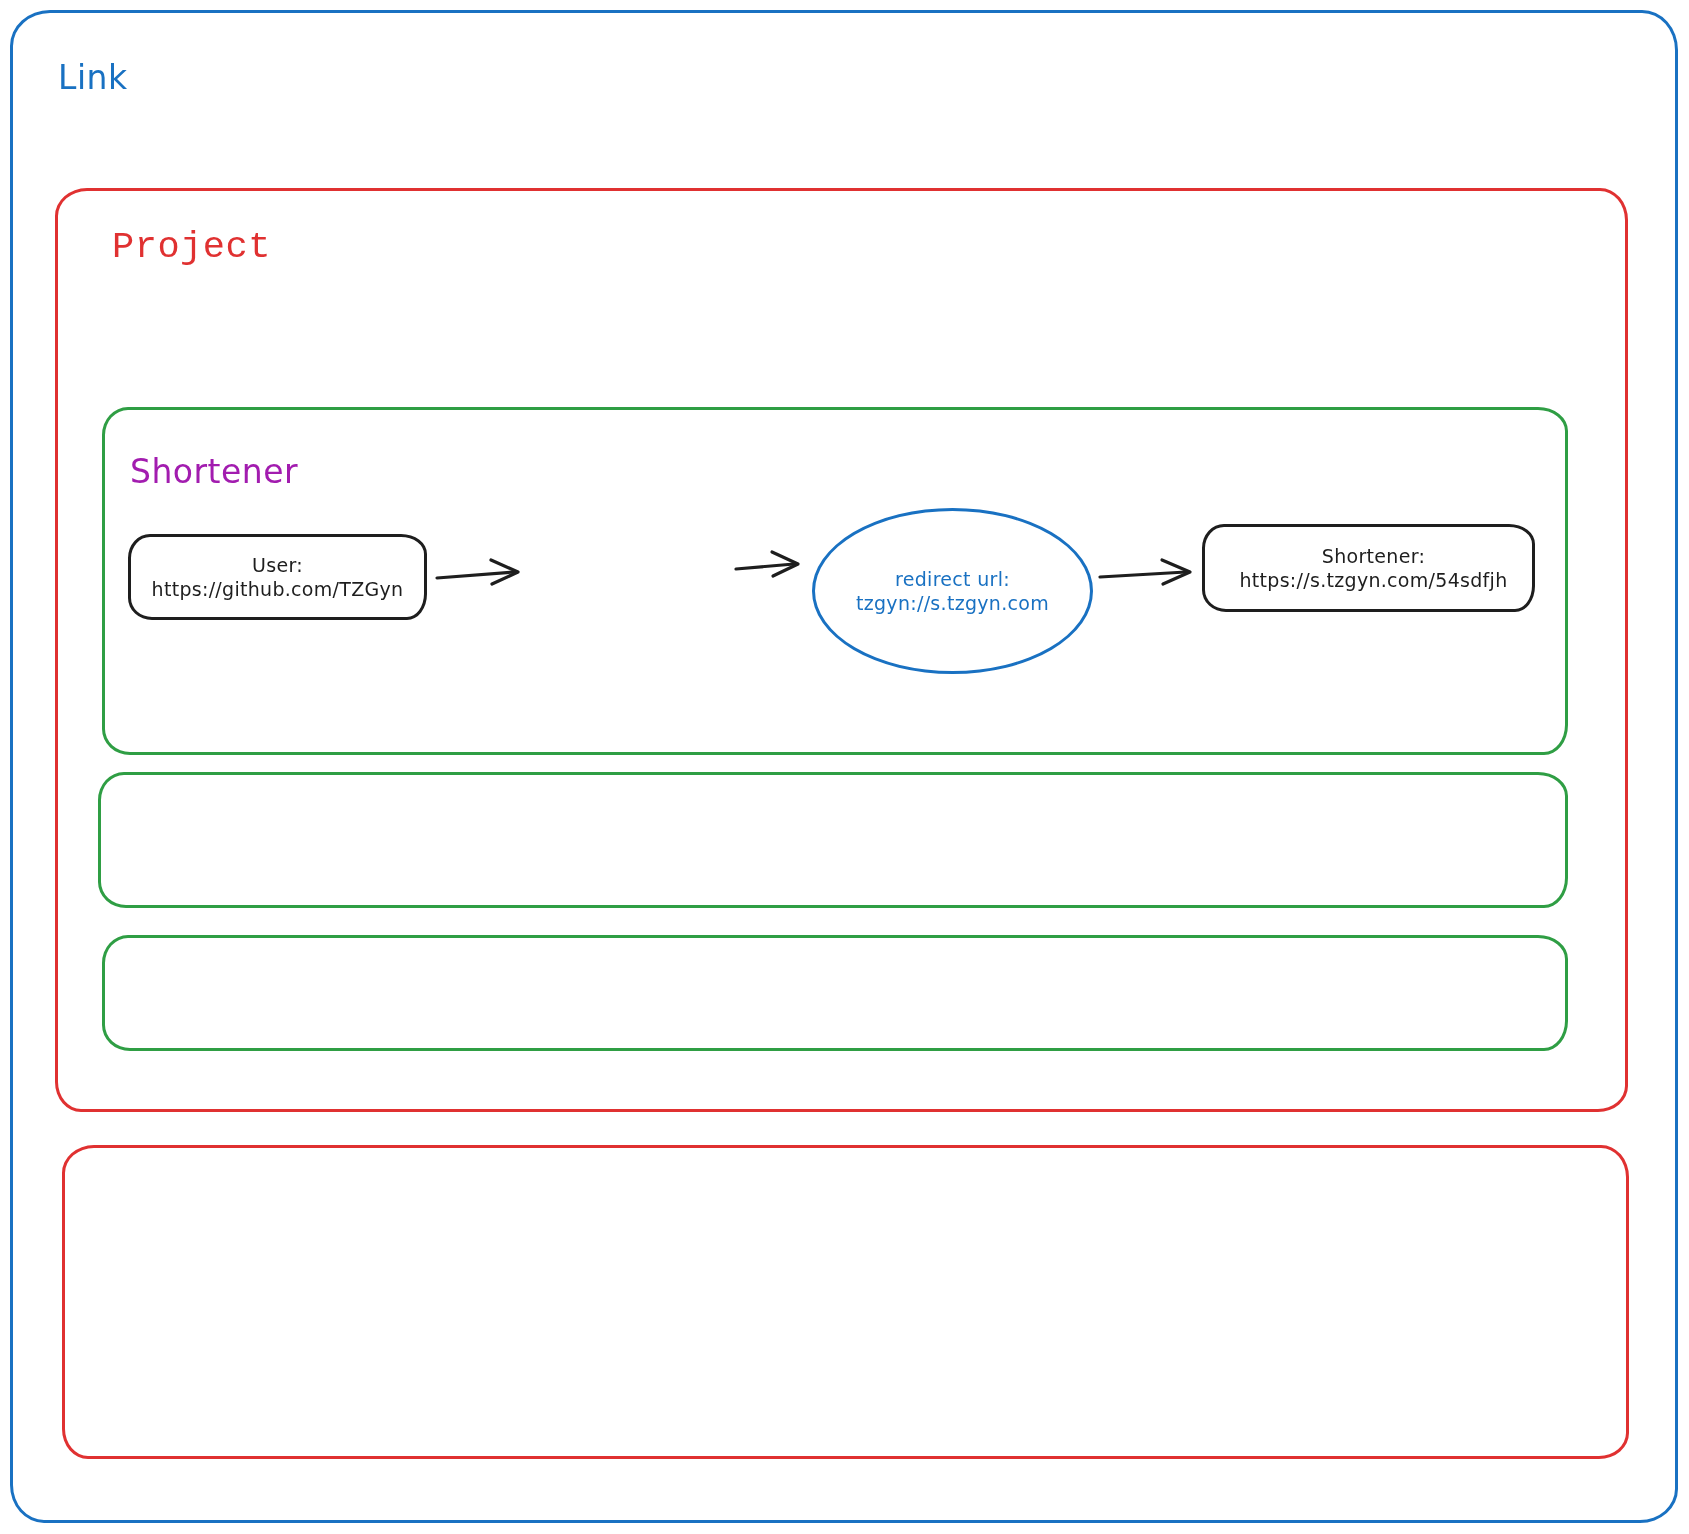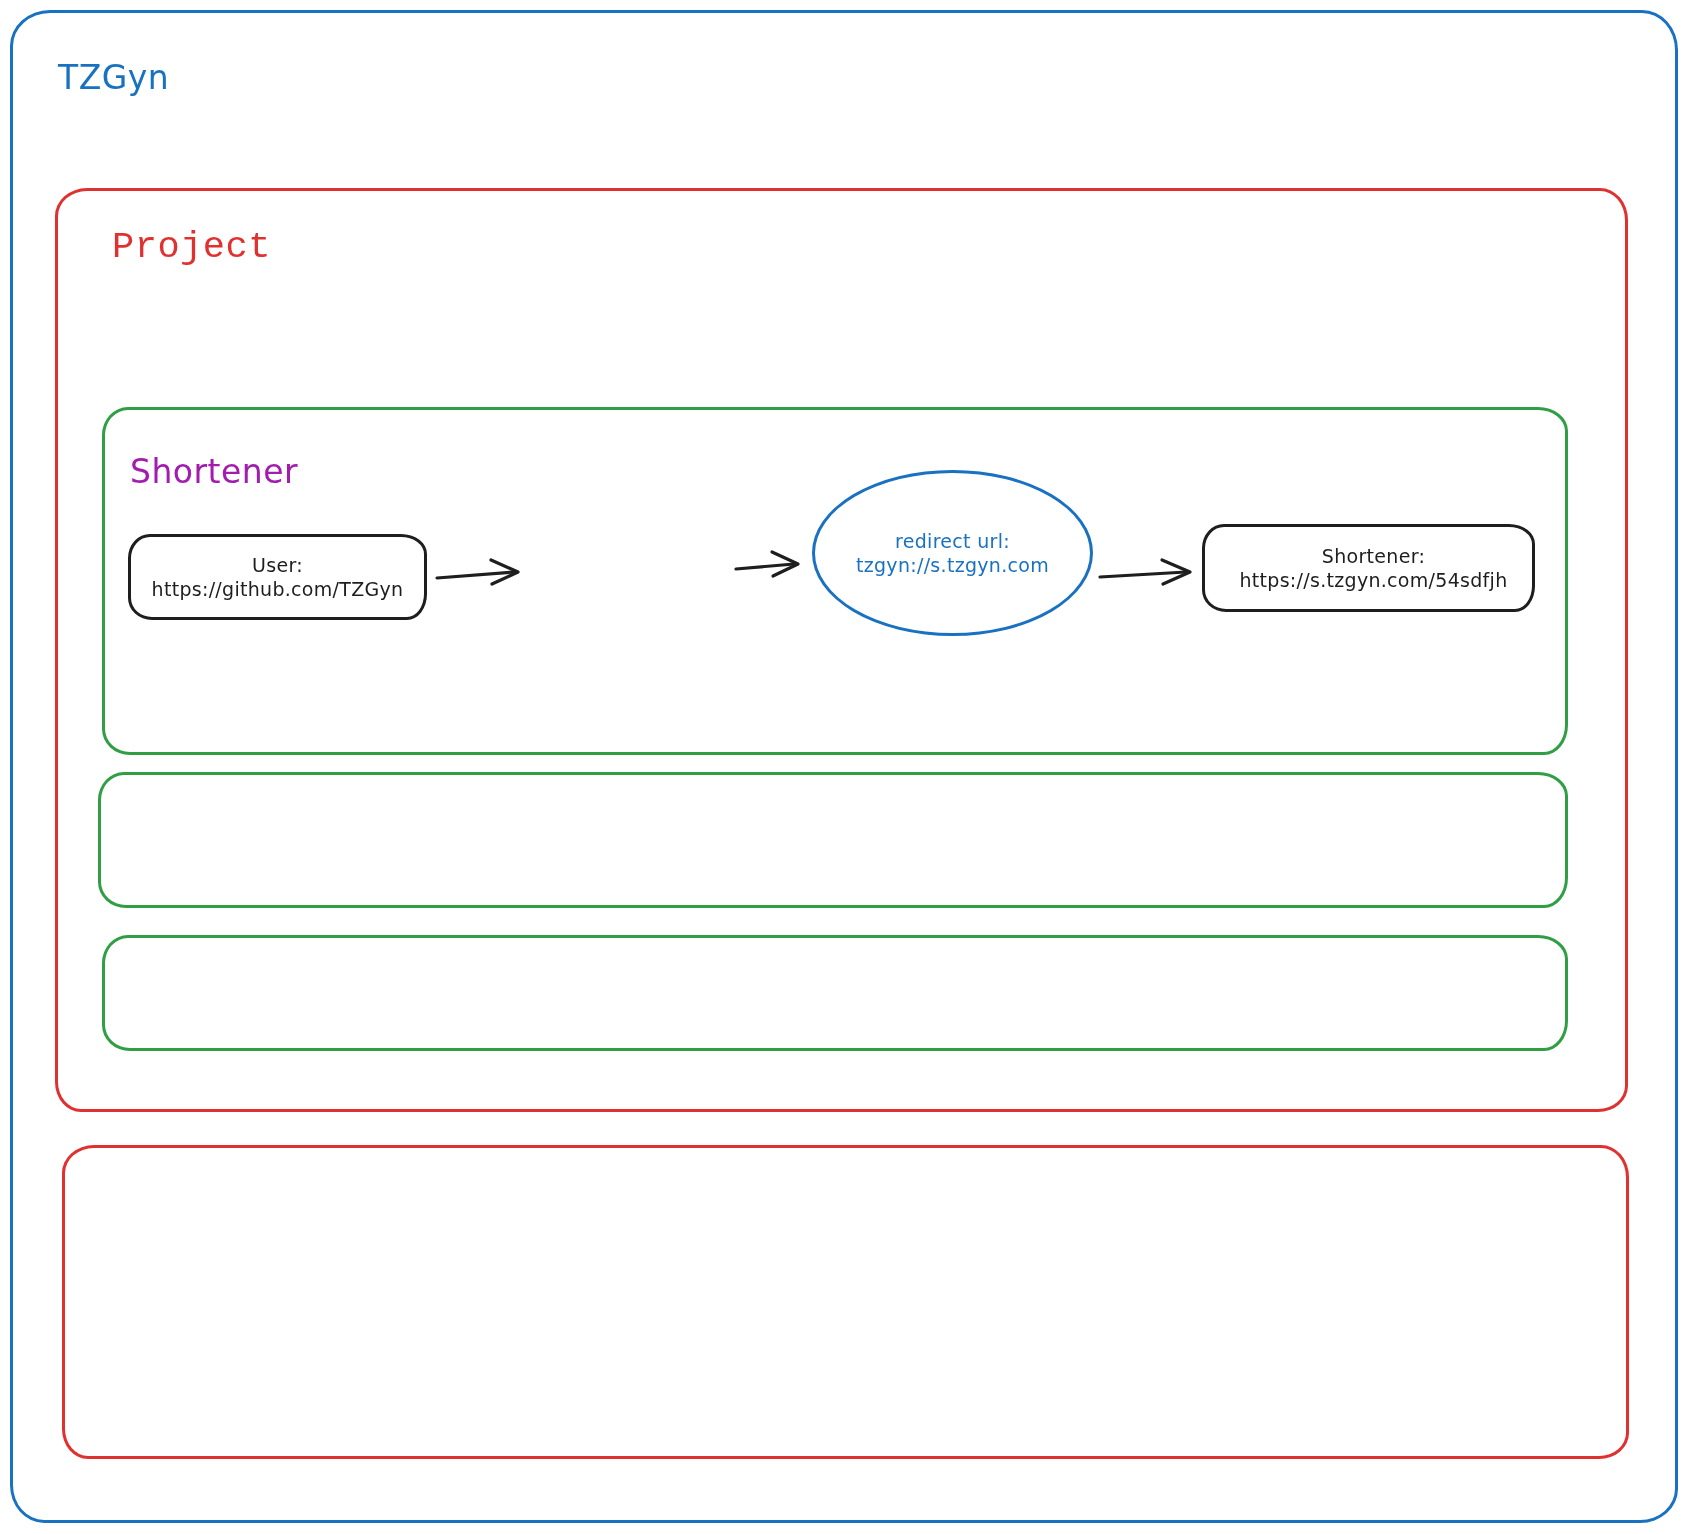--- a/index.html
+++ b/index.html
@@ -45,21 +45,21 @@
     letter-spacing:0.3px;
     box-sizing:border-box;
     background:transparent;
   }
   .node.ink{ color:#1e1e1e; border:3px solid #1e1e1e;
     border-radius:22px 26px 20px 24px / 24px 20px 26px 22px; }
   .node.bluenode{ color:#1971c2; border:3.5px solid #1971c2; border-radius:50%; }
 
   .node-link{ left:128px; top:534px; width:299px; height:86px; }
   .node-generate{ left:532px; top:492px; width:192px; height:172px; }
-  .node-redirect{ left:812px; top:470px; width:281px; height:166px; }
+  .node-redirect{ left:812px; top:508px; width:281px; height:166px; }
   .node-result{ left:1202px; top:524px; width:333px; height:88px;padding-left:10px; }
 
   .frame-project{ left:55px; top:188px; width:1573px; height:924px; }
   .frame-shortener{ left:102px; top:407px; width:1466px; height:348px; }
   .frame-green-2{ left:98px; top:772px; width:1470px; height:136px; }
   .frame-green-3{ left:102px; top:935px; width:1466px; height:116px; }
   .frame-red-2{ left:62px; top:1145px; width:1567px; height:314px; }
   .frame-user{ left:10px; top:10px; width:1668px; height:1513px; }
 
   .arrow-layer{
@@ -71,21 +71,21 @@
     stroke:#1e1e1e; stroke-width:3.2; fill:none;
     stroke-linecap:round; stroke-linejoin:round;
   }
 </style>
 </head>
 <body>
 
 <div class="canvas">
 
   <div class="frame blue frame-user"></div>
-  <div class="section-label label-user">TZGyn</div>
+  <div class="section-label label-user">Link</div>
 
   <div class="frame red frame-project"></div>
   <div class="section-label label-project">Project</div>
 
   <div class="frame green frame-shortener"></div>
   <div class="section-label label-shortener">Shortener</div>
 
   <div class="node ink node-link">
     <span>User:</span>
     <span>https://github.com/TZGyn</span>

